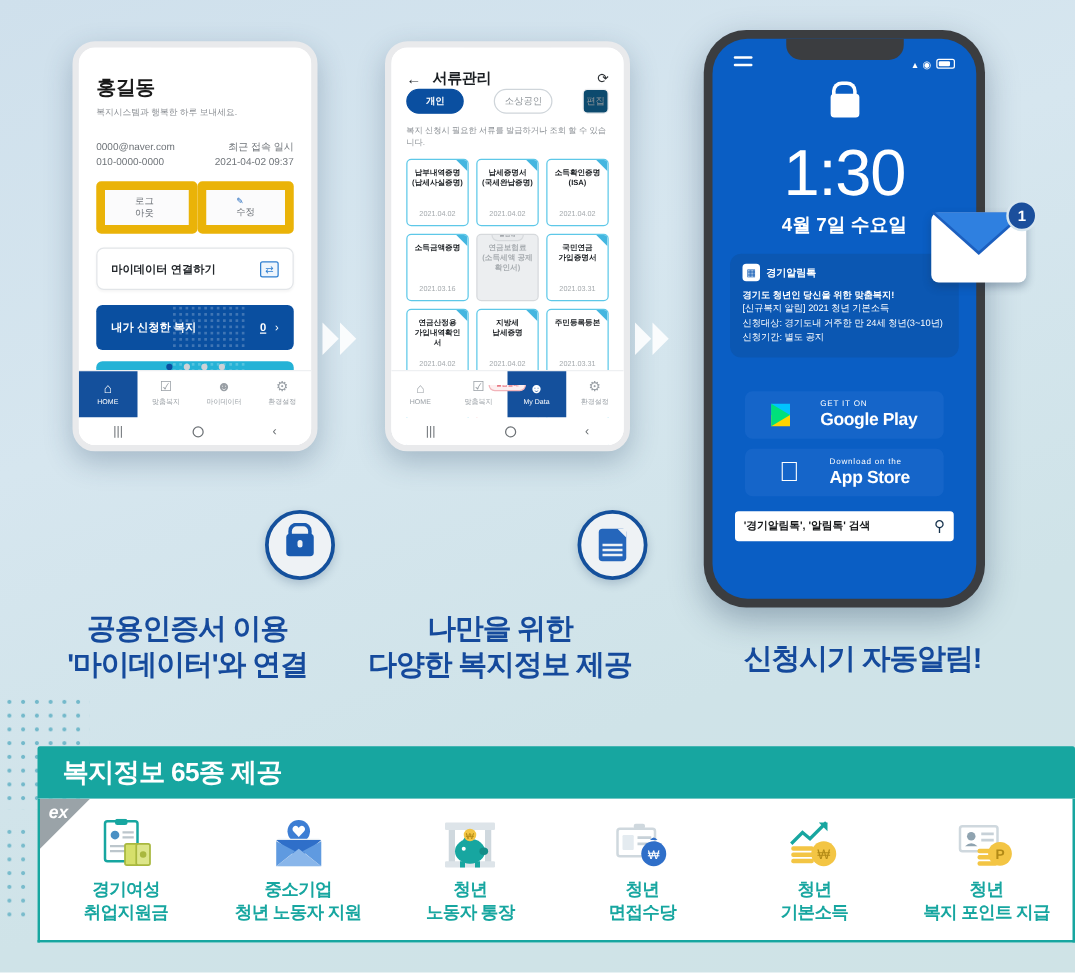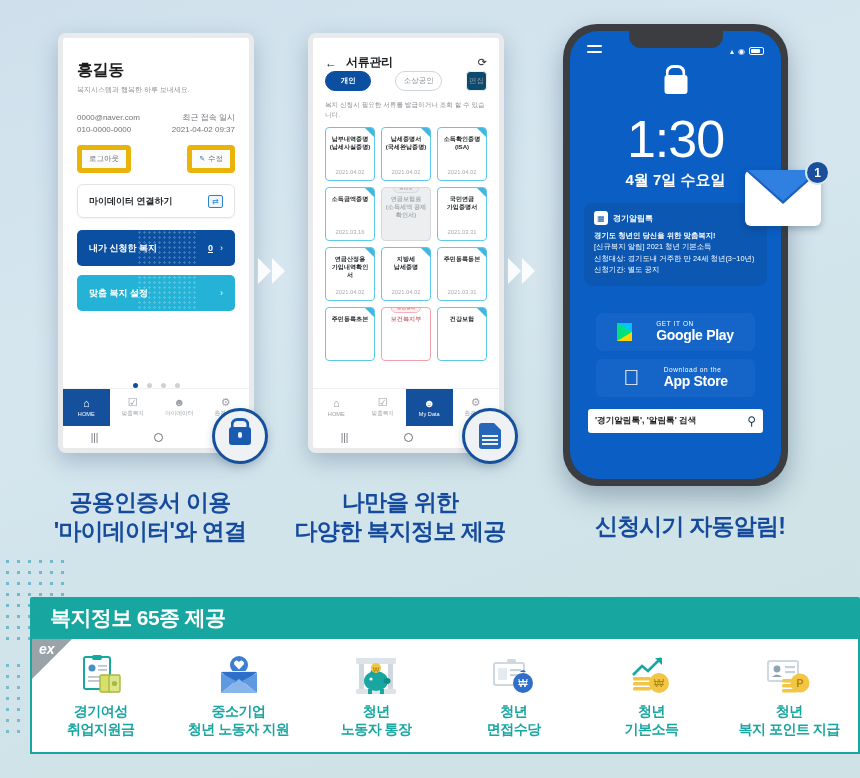--- a/index.html
+++ b/index.html
@@ -21,21 +21,21 @@
     position: absolute; left: 2px; top: 660px; width: 24px; height: 80px;
     background-image: radial-gradient(#6fb7c9 1.6px, transparent 1.7px);
     background-size: 11px 11px; opacity: .9;
   }
 
   
   .phone { position: absolute; }
 
   
   .android {
-    width: 196px; height: 420px; border-radius: 8px;
+    width: 196px; height: 328px; border-radius: 18px;
     background: #f6f7f8;
     border: 5px solid #e9eaec;
     box-shadow: 0 8px 22px rgba(40,70,100,.28), 0 1px 0 #fff inset;
     overflow: hidden;
   }
   .android .notch {
     position: absolute; left: 50%; transform: translateX(-50%); top: 0;
     width: 70px; height: 11px; background: #e9eaec;
     border-radius: 0 0 9px 9px;
   }
@@ -43,22 +43,22 @@
 
   
   .p1 { padding: 22px 14px 0 14px; }
   .p1-name { font-size: 16px; font-weight: bold; color: #1b1b1b; letter-spacing: -.4px; }
   .p1-sub { font-size: 7px; color: #8b8f94; margin-top: 4px; }
   .p1-row { display: flex; justify-content: space-between; margin-top: 17px; }
   .p1-col-l { font-size: 8px; color: #6f7479; line-height: 1.45; }
   .p1-col-r { font-size: 8px; color: #6f7479; line-height: 1.45; text-align: right; }
   .p1-btnrow { display: flex; justify-content: space-between; margin-top: 10px; }
   .chip {
-    border: 5px solid #eab308; border-radius: 4px; background: #fbfbfc;
-    font-size: 7.5px; color: #6b7076; padding: 4px 7px;
+    border: 7px solid #eab308; border-radius: 4px; background: #fbfbfc;
+    font-size: 7.5px; color: #6b7076; padding: 4px 24px;
   }
   .chip .pen { color: #2a6fc0; margin-right: 3px; font-size: 7px;}
   .card-line {
     margin-top: 11px; border: 1px solid #e2e5e8; border-radius: 6px; background: #fff;
     height: 34px; display: flex; align-items: center; justify-content: space-between;
     padding: 0 11px; box-shadow: 0 1px 2px rgba(0,0,0,.04); gap: 12px;
   }
   .card-line .lbl { font-size: 9px; font-weight: bold; color: #23272b; }
   .mini-ico {
     width: 15px; height: 13px; border: 1.2px solid #2f7fd0; border-radius: 2px;

